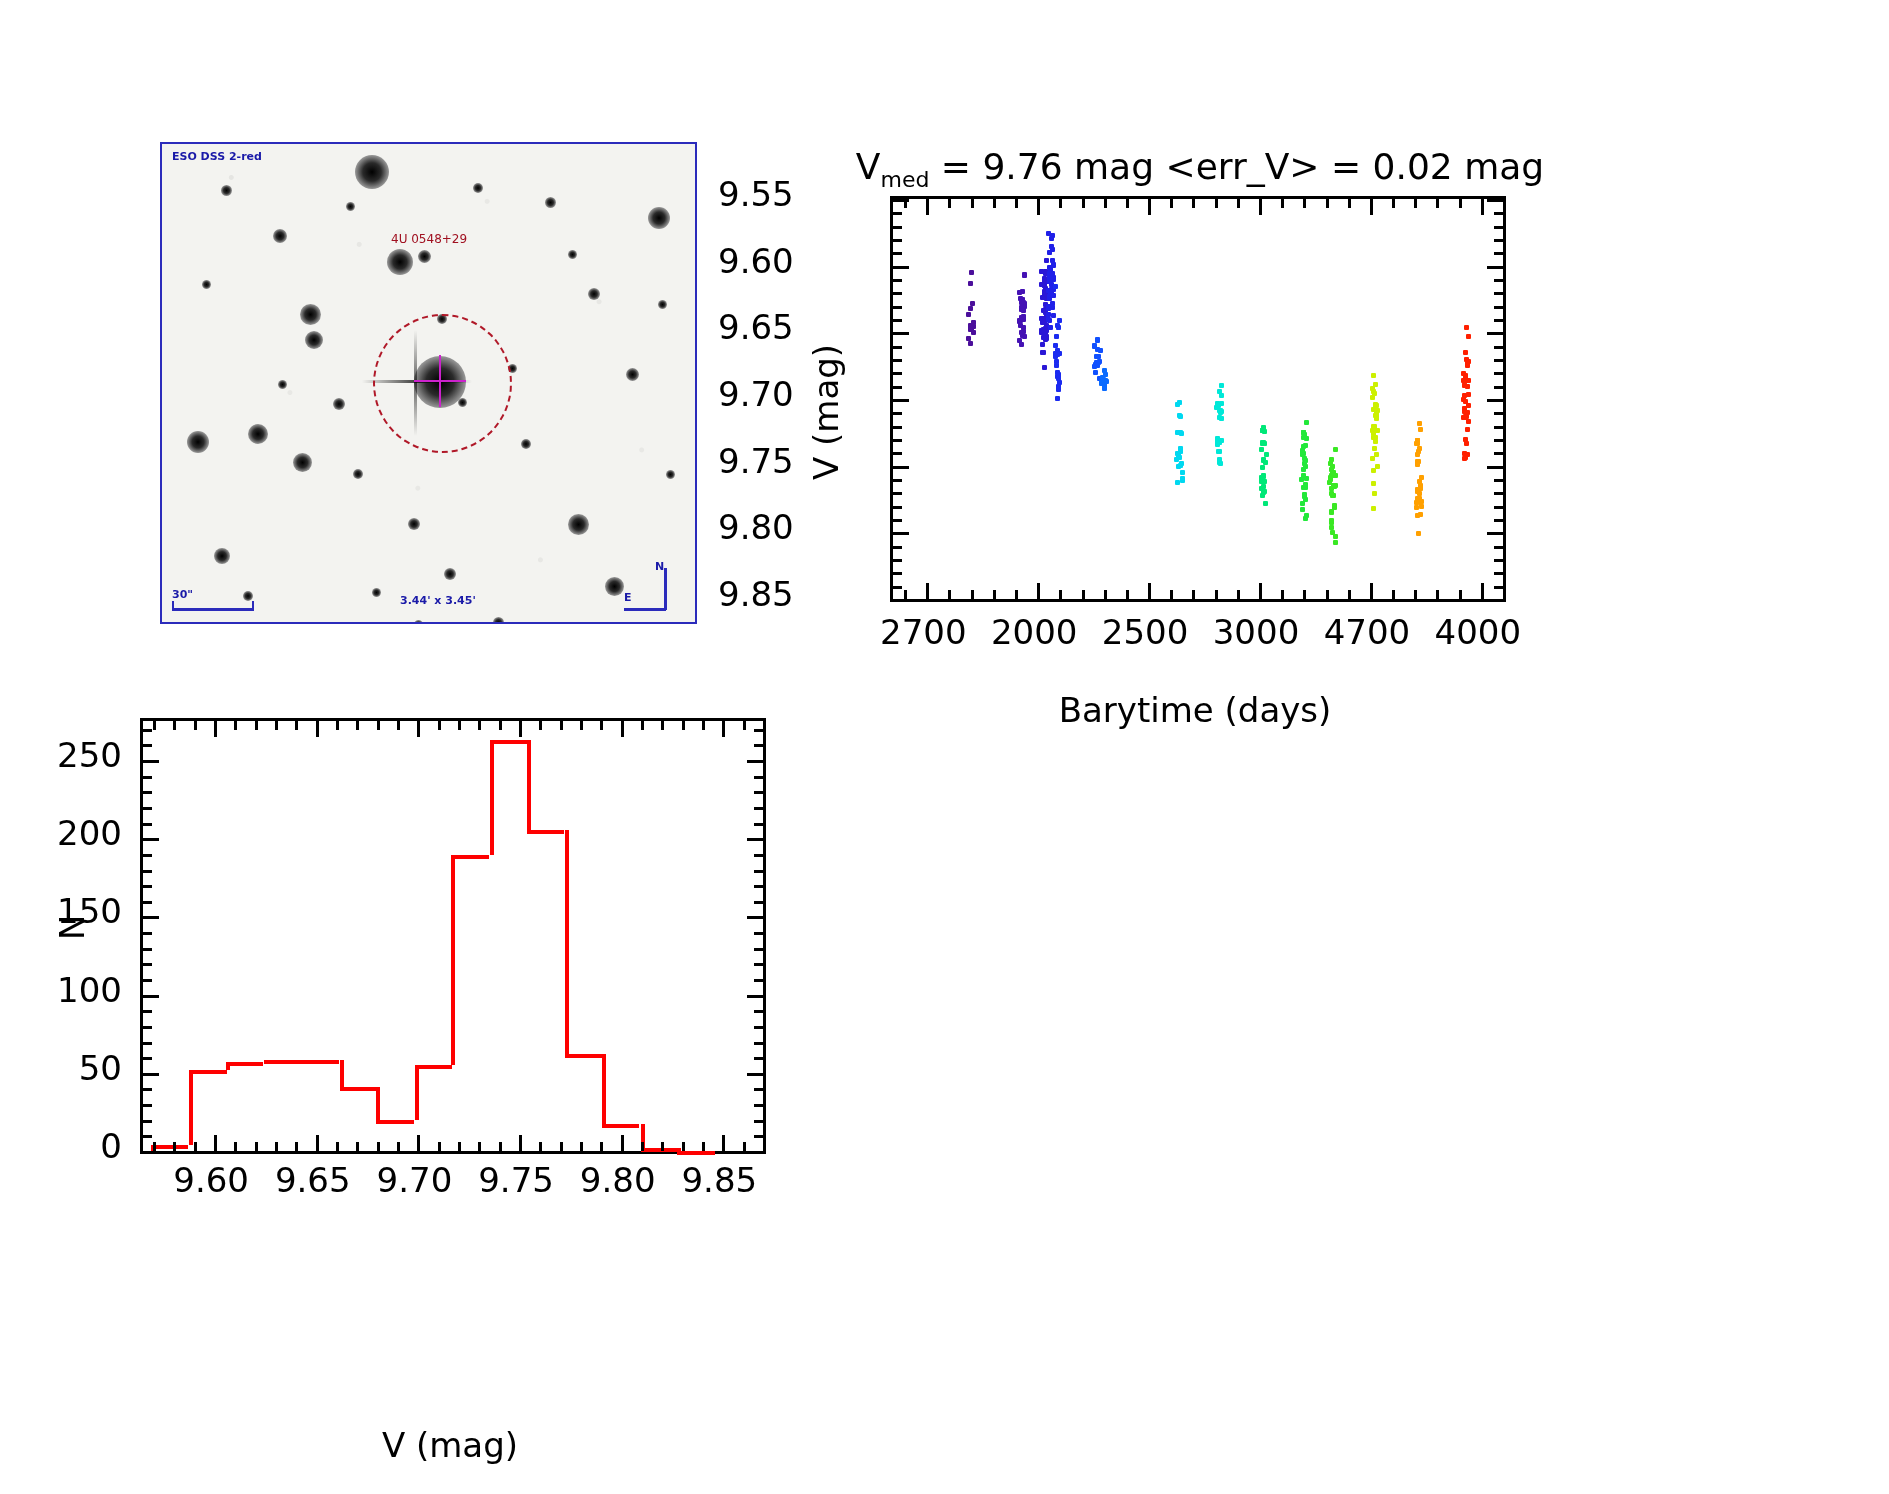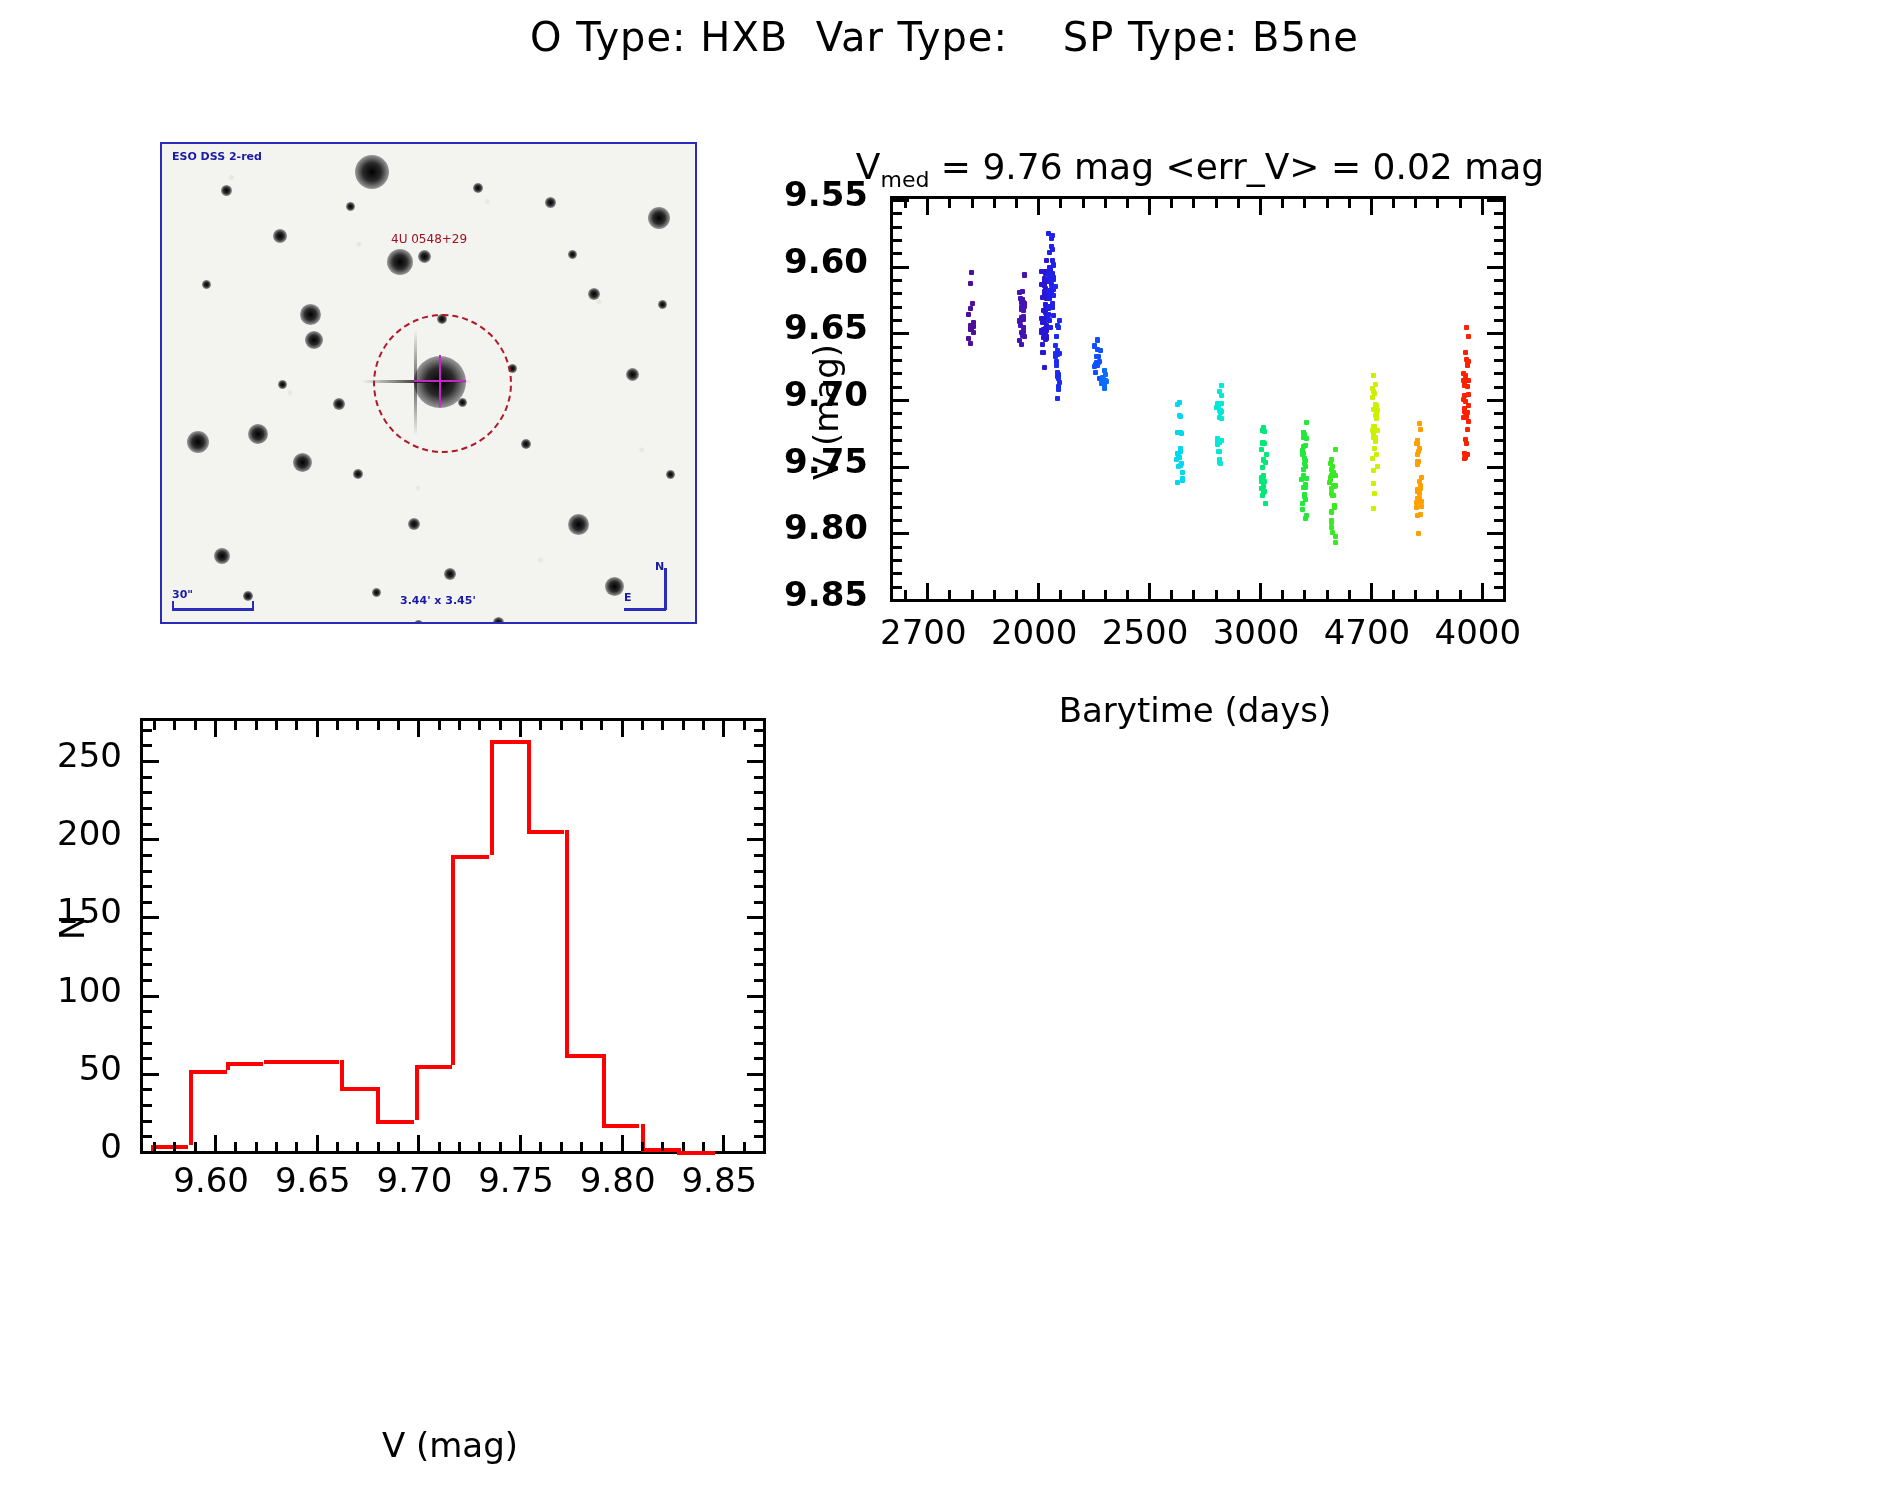--- a/index.html
+++ b/index.html
@@ -38,41 +38,40 @@
   .lc-head{position:absolute;left:820px;top:146px;width:760px;text-align:center;
            font-size:36px;white-space:nowrap;}
   .lc-head sub{font-size:22px;}
   .lc-frame{position:absolute;left:890px;top:196px;width:610px;height:400px;
             border:3px solid #000;}
   .lc-pt{position:absolute;width:5px;height:5px;border-radius:1px;}
   .tickL{position:absolute;left:0;height:3px;background:#000;}
   .tickR{position:absolute;right:0;height:3px;background:#000;}
   .tickB{position:absolute;bottom:0;width:3px;background:#000;}
   .tickT{position:absolute;top:0;width:3px;background:#000;}
-  .lc-ytl{position:absolute;font-size:34px;text-align:right;width:150px;white-space:nowrap;font-weight:bold;}
+  .lc-ytl{position:absolute;font-size:34px;text-align:left;width:150px;white-space:nowrap;}
   .lc-xtl{position:absolute;font-size:34px;text-align:center;width:180px;white-space:nowrap;}
   .lc-ylab{position:absolute;font-size:34px;transform:rotate(-90deg);
            transform-origin:left top;white-space:nowrap;}
   .lc-xlab{position:absolute;font-size:34px;text-align:center;white-space:nowrap;}
 
   
   .hi-frame{position:absolute;left:140px;top:718px;width:620px;height:430px;
             border:3px solid #000;}
   .hi-ytl{position:absolute;font-size:34px;text-align:right;width:150px;white-space:nowrap;}
   .hi-xtl{position:absolute;font-size:34px;text-align:center;width:180px;white-space:nowrap;}
   .hi-ylab{position:absolute;font-size:34px;transform:rotate(-90deg);
            transform-origin:left top;white-space:nowrap;}
   .hi-xlab{position:absolute;font-size:34px;text-align:center;white-space:nowrap;}
   .bar-seg{position:absolute;background:#fe0000;}
 </style>
 </head>
 <body>
 
 <div class="title-block">
-  <div class="title-line2">O Type: HXB  Var Type:    SP Type: B5ne</div>
 </div>
 
 <div class="sky-panel">
   <div class="sky-noise"></div>
   <div id="sky-stars">
       <div class="star" style="left: 193px; top: 11px; width: 34px; height: 34px;"></div>
       <div class="star" style="left: 111px; top: 85px; width: 14px; height: 14px;"></div>
       <div class="star" style="left: 58.5px; top: 40.5px; width: 11px; height: 11px;"></div>
       <div class="star" style="left: 275px; top: 170px; width: 10px; height: 10px;"></div>
       <div class="star" style="left: 225px; top: 105px; width: 26px; height: 26px;"></div>

